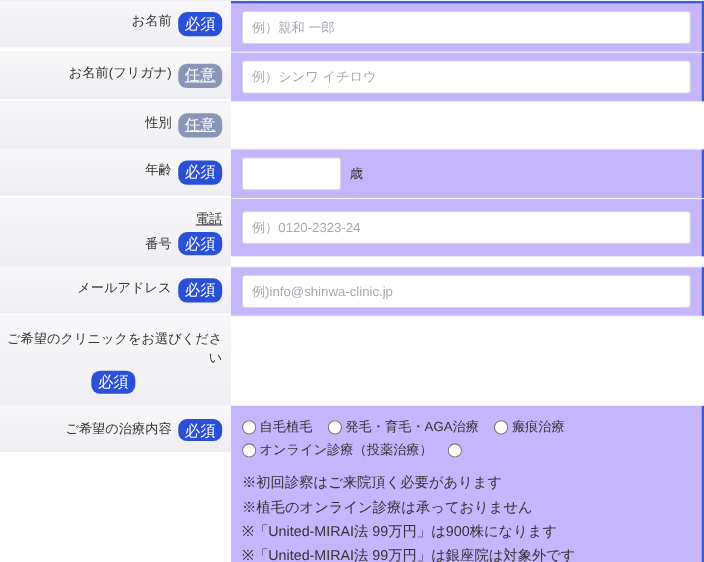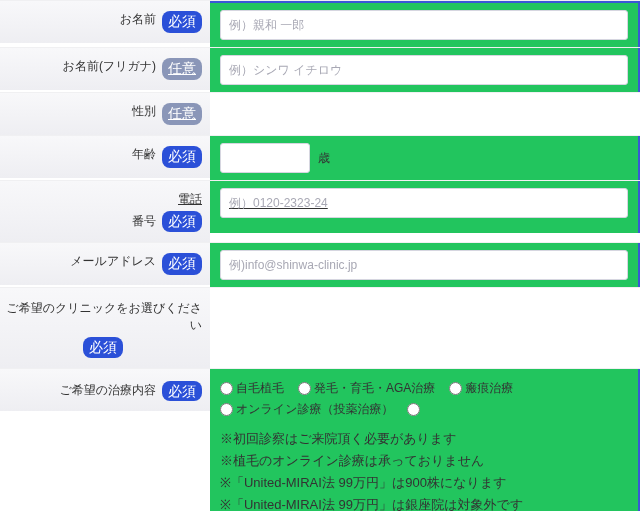--- a/index.html
+++ b/index.html
@@ -38,21 +38,21 @@
       padding: 2px 6px;
       border-radius: 8px;
       line-height: 1.2;
     }
     .badge-req { background: #2b50d8; }
     .badge-opt { background: #8a96b8; text-decoration: underline; }
     .input-col {
       flex: 1;
       padding: 7px 10px;
       border-right: 2px solid #3a57d6;
-      background: #22c55e;
+      background: #c4b5fd;
     }
     .form-container { border-bottom: 2px solid #3a57d6; }
     .text-input, .select-input {
       width: 100%;
       height: 30px;
       padding: 4px 8px;
       border: 1px solid #d6d6e0;
       border-radius: 3px;
       font-size: 12px;
       color: #333;
@@ -117,21 +117,21 @@
   <div class="field-row">
     <div class="label-col label-col-stack" style="min-height:52px;">
       <div class="line1">
         <span class="label-text">電話</span>
       </div>
       <div class="line2">
         <span class="label-text">番号</span>
         <span class="badge badge-req">必須</span>
       </div>
     </div>
-    <div class="input-col" style="display:flex;min-height:52px;text-decoration:underline;">
+    <div class="input-col" style="display:flex;align-items:center;min-height:52px;">
       <input class="text-input" type="text" placeholder="例）0120-2323-24" style="">
     </div>
   </div>
 
   <div class="field-row">
     <div class="label-col">
       <span class="label-text">メールアドレス</span>
       <span class="badge badge-req">必須</span>
     </div>
     <div class="input-col">

